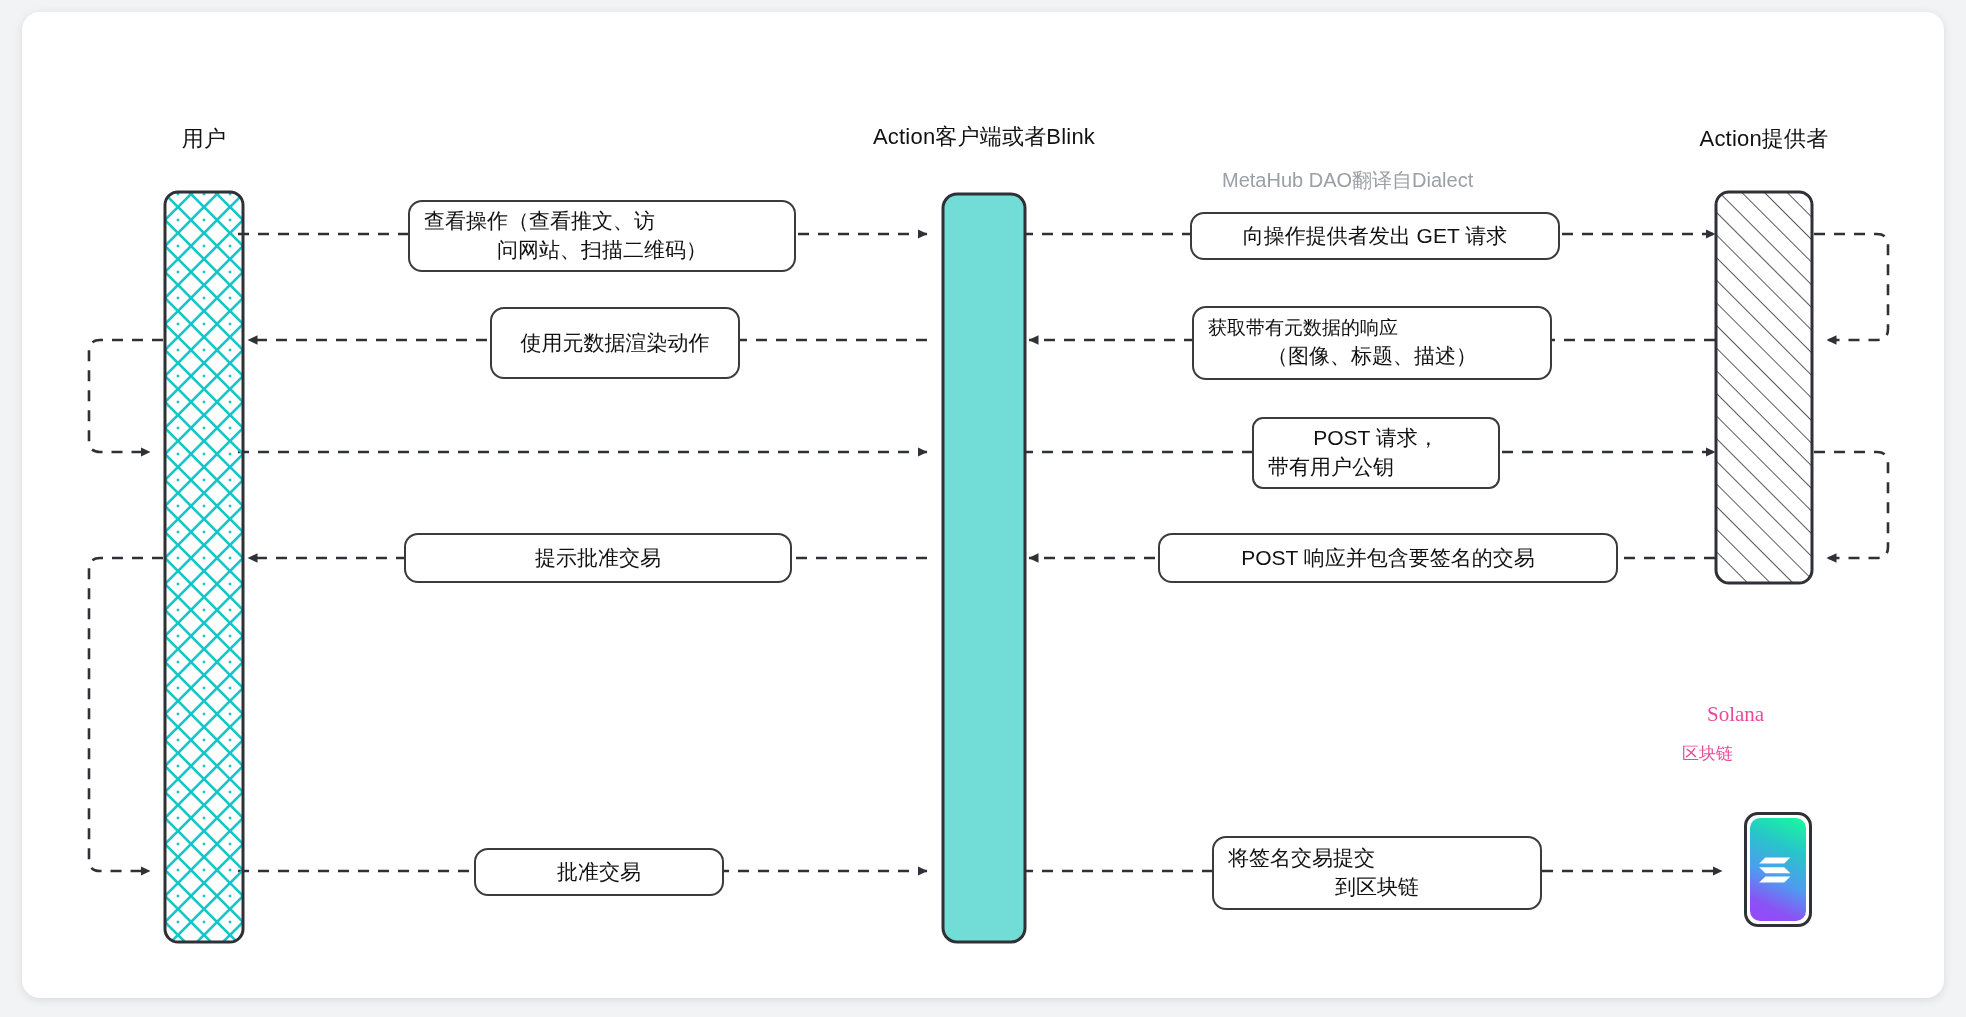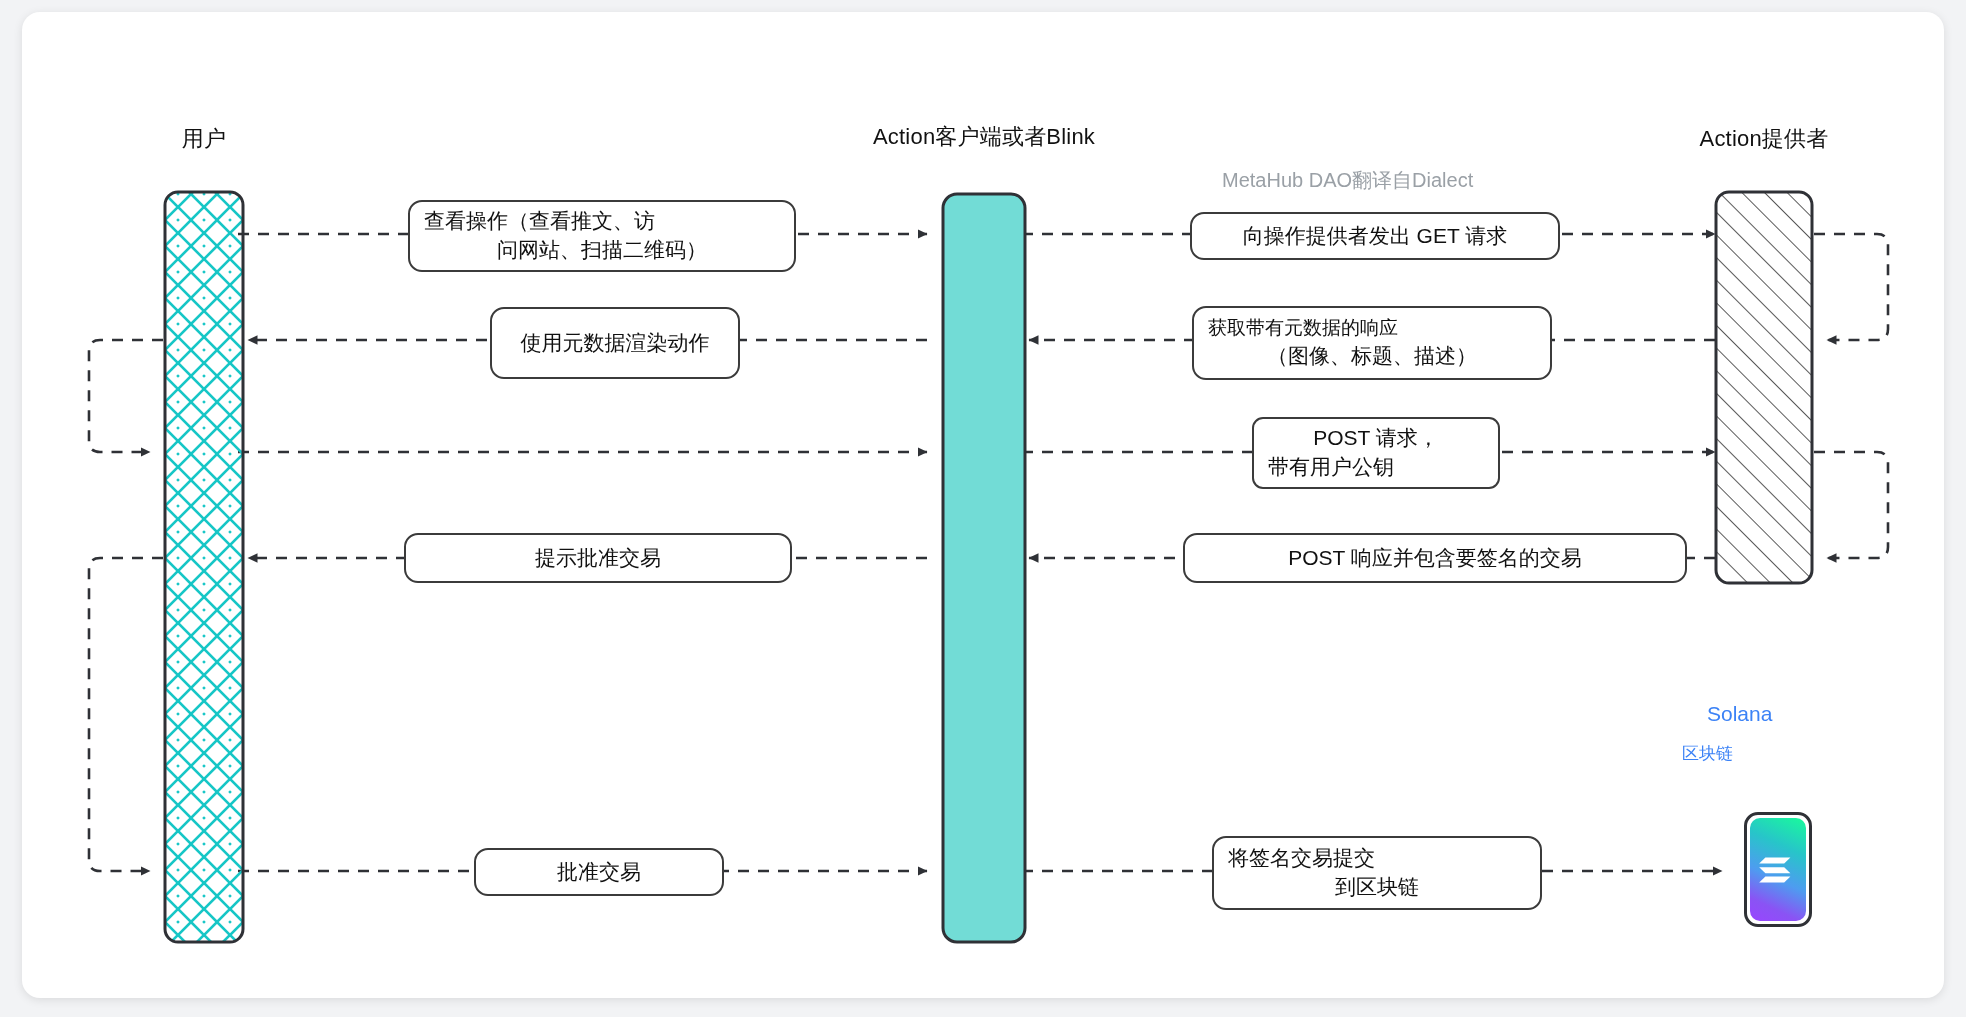--- a/index.html
+++ b/index.html
@@ -55,21 +55,22 @@
   .msg span{display:block;}
   .msg .l1{display:block;}
   .msg .l2{display:block;}
   .msg.two .l1{text-align:left;}
   .msg.two .l2{}
 
   
   .chainlbl{
     position:absolute;
     white-space:nowrap;
-    color:#3b82f6;
+    color:#ec4899;
+    font-family:Liberation Serif, serif;
   }
   .chainlbl.solana{font-size:21px;}
   .chainlbl.cn{font-size:17px;}
 
   
   #solana-token{
     position:absolute;
     width:68px;height:115px;
     border:3px solid #2f3136;
     border-radius:14px;
@@ -181,21 +182,21 @@
 
   <div class="msg two" style="left:1230px;top:405px;width:248px;height:72px;flex-direction:column;align-items:flex-start;border-radius:11px;">
     <span class="l1" style="align-self:center;">POST 请求，</span>
     <span class="l2">带有用户公钥</span>
   </div>
 
   <div class="msg" style="left:382px;top:521px;width:388px;height:50px;">
     <span>提示批准交易</span>
   </div>
 
-  <div class="msg" style="left:1161px;top:521px;width:504px;height:50px;">
+  <div class="msg" style="left:1136px;top:521px;width:460px;height:50px;">
     <span>POST 响应并包含要签名的交易</span>
   </div>
 
   <div class="msg" style="left:452px;top:836px;width:250px;height:48px;">
     <span>批准交易</span>
   </div>
 
   <div class="msg two" style="left:1190px;top:824px;width:330px;height:74px;flex-direction:column;align-items:flex-start;">
     <span class="l1">将签名交易提交</span>
     <span class="l2" style="align-self:center;">到区块链</span>

